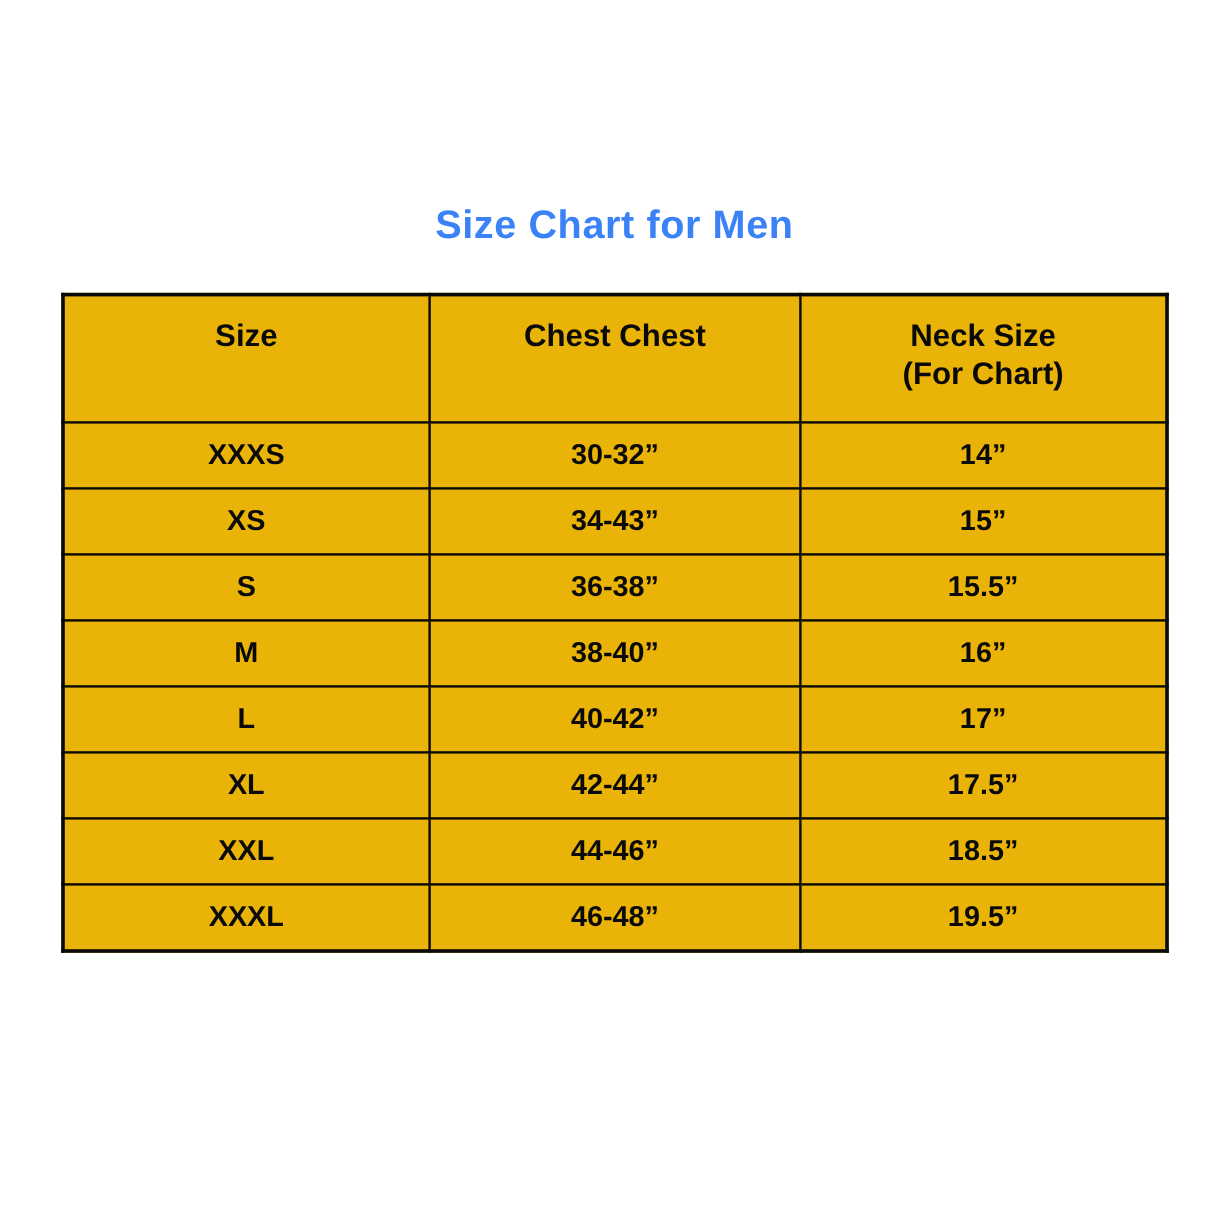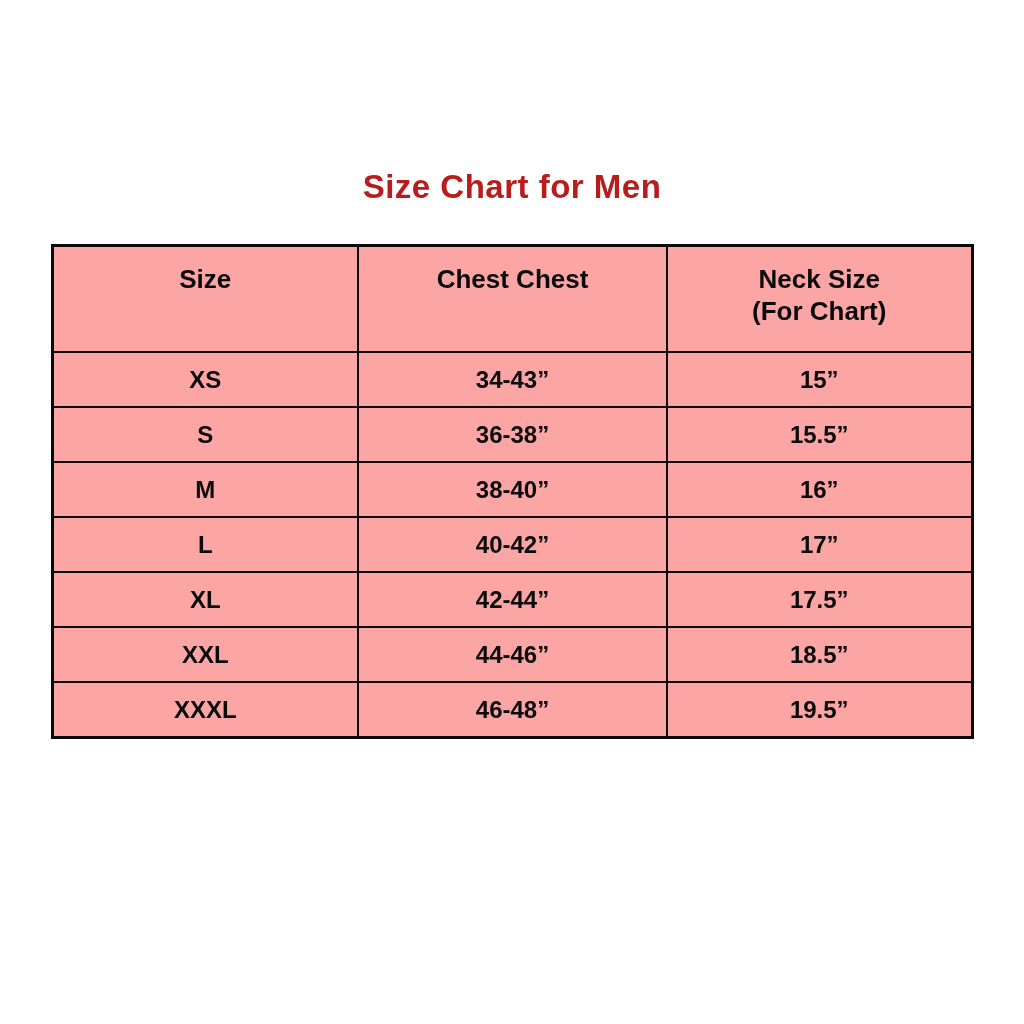--- a/index.html
+++ b/index.html
@@ -19,28 +19,28 @@
     height: 1024px;
     position: relative;
   }
   .chart-title {
     margin: 0;
     padding-top: 168px;
     text-align: center;
     font-size: 33px;
     font-weight: bold;
     letter-spacing: 0.5px;
-    color: #b91c1c;
+    color: #3b82f6;
   }
   table.size-chart {
     border-collapse: collapse;
     margin: 38px auto 0 auto;
     width: 920px;
     table-layout: fixed;
-    background: #fca5a5;
+    background: #eab308;
   }
   table.size-chart col.c1 { width: 306px; }
   table.size-chart col.c2 { width: 309px; }
   table.size-chart col.c3 { width: 305px; }
   table.size-chart th,
   table.size-chart td {
     border: 2px solid #0a0a0a;
     text-align: center;
     font-weight: bold;
     color: #0a0a0a;
@@ -84,20 +84,25 @@
           <span>Chest Chest</span>
         </th>
         <th>
           <span>Neck Size</span><br>
           <span>(For Chart)</span>
         </th>
       </tr>
     </thead>
     <tbody id="table-body">
         <tr>
+          <td>XXXS</td>
+          <td>30-32”</td>
+          <td>14”</td>
+        </tr>
+        <tr>
           <td>XS</td>
           <td>34-43”</td>
           <td>15”</td>
         </tr>
         <tr>
           <td>S</td>
           <td>36-38”</td>
           <td>15.5”</td>
         </tr>
         <tr>

